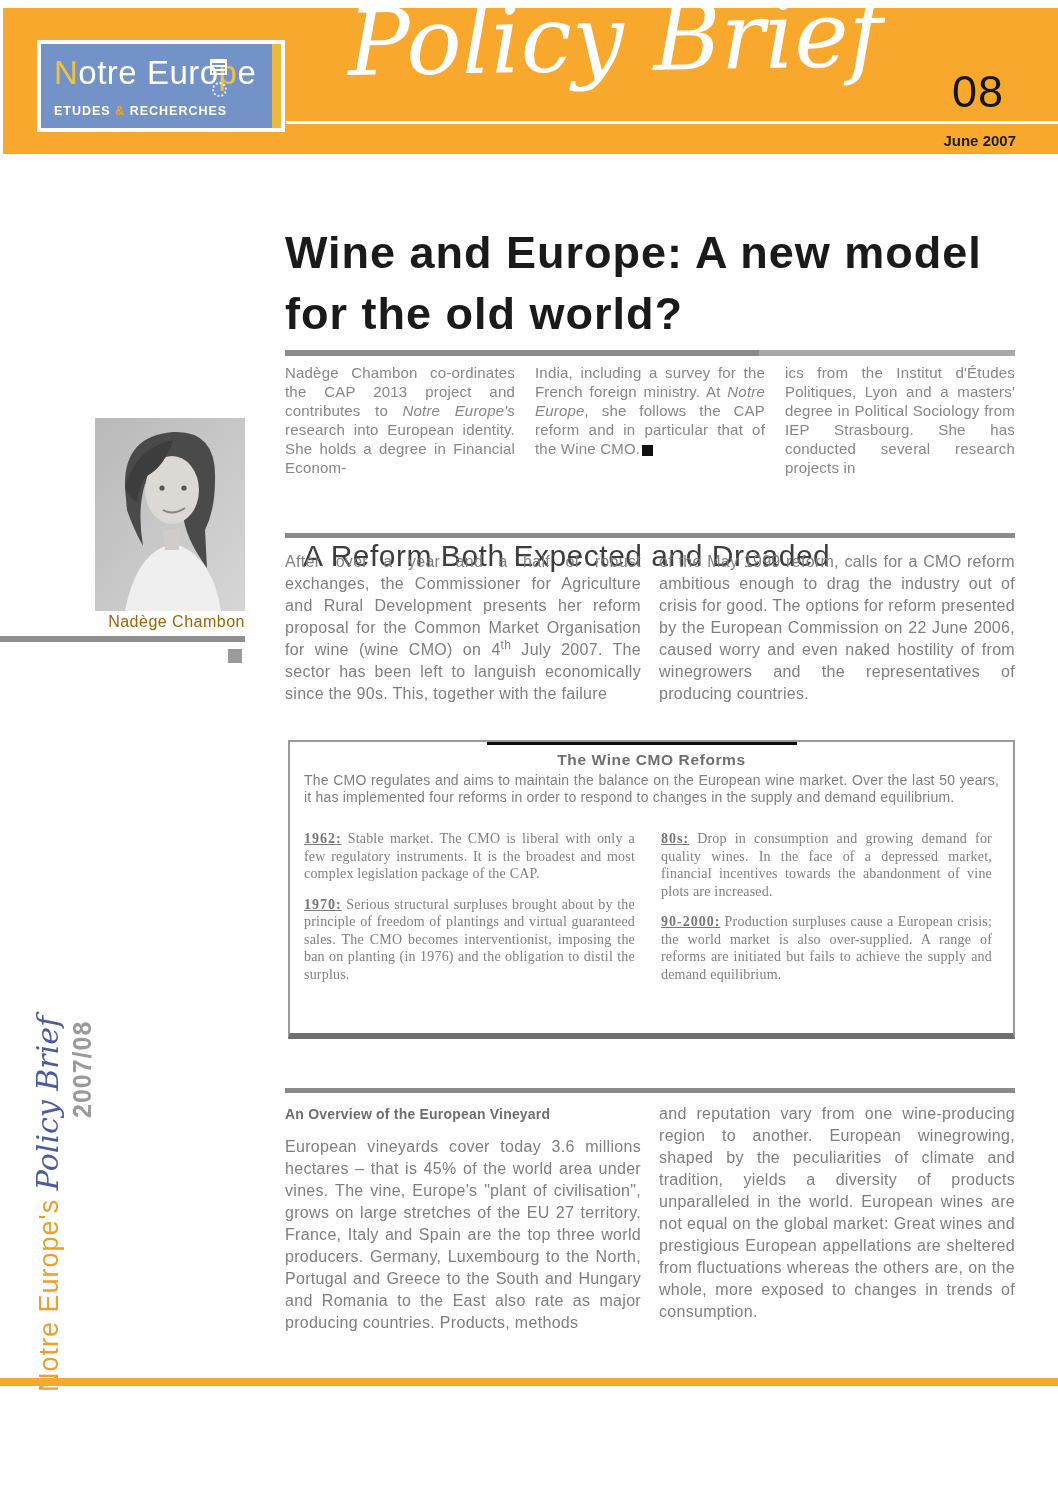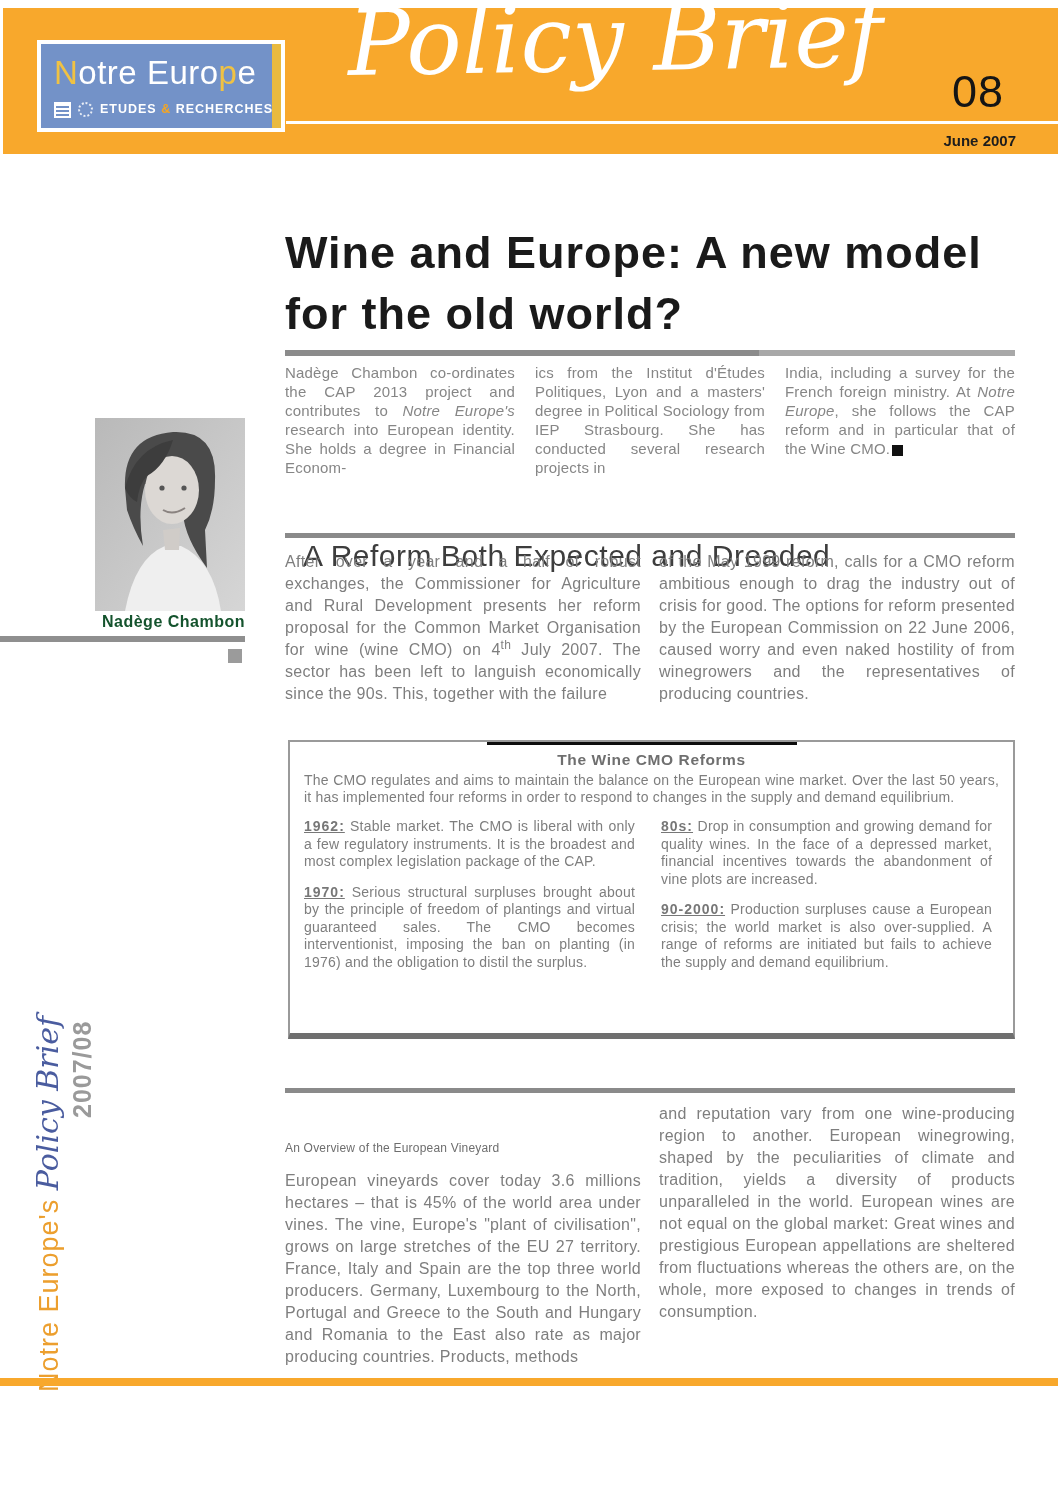--- a/index.html
+++ b/index.html
@@ -11,21 +11,21 @@
 
   
   .banner { position:absolute; left:3px; top:8px; right:0; height:146px; background:#F8A82C; }
   .logo {
     position:absolute; left:34px; top:32px; width:248px; height:92px;
     background:#7392C8; border:4px solid #ffffff;
   }
   .logo-goldstripe { position:absolute; right:0; top:0; bottom:0; width:9px; background:#E9BA3F; }
   .logo-title { position:absolute; left:13px; top:10px; font-size:33px; color:#ffffff; letter-spacing:0.5px; white-space:nowrap; }
   .logo-title .gold { color:#F0C243; }
-  .logo-sub { position:absolute; left:13px; bottom:10px; display:flex; align-items:flex-start; gap:7px; }
+  .logo-sub { position:absolute; left:13px; bottom:10px; display:flex; align-items:flex-end; gap:7px;flex-direction:column; }
   .doc-icon {
     width:17px; height:16px; display:inline-block;
     background:repeating-linear-gradient(#ffffff 0 2px, transparent 2px 4px);
     border:2px solid #ffffff;
   }
   .stars-icon { width:15px; height:15px; display:inline-block; border:2px dotted rgba(255,255,255,0.85); border-radius:50%; }
   .logo-subtext { color:#ffffff; font-size:12.5px; font-weight:bold; letter-spacing:1px; white-space:nowrap; }
   .logo-subtext .amp { color:#F5A623; }
 
   .script-title {
@@ -43,49 +43,49 @@
   .title-rule { position:absolute; left:285px; top:350px; width:730px; height:6px;
     background:linear-gradient(to right, #8b8b8b 0 65%, #a8a8a8 65% 100%); }
 
   
   .bio-row { position:absolute; left:285px; top:363px; width:730px; display:flex; gap:20px; }
   .bio-col { width:230px; font-size:15px; line-height:19px; color:#868686; text-align:justify; letter-spacing:0.2px; }
   .end-square { display:inline-block; width:11px; height:11px; background:#111111; vertical-align:middle; margin-left:2px; }
 
   
   .photo { position:absolute; left:95px; top:418px; width:150px; height:193px; }
-  .photo-caption { position:absolute; left:60px; top:613px; width:185px; text-align:right; font-size:16px; color:#14532d; letter-spacing:0.5px;font-weight:bold; }
+  .photo-caption { position:absolute; left:60px; top:613px; width:185px; text-align:right; font-size:16px; color:#a16207; letter-spacing:0.5px; }
   .caption-rule { position:absolute; left:0; top:636px; width:245px; height:6px; background:#8f8f8f; }
   .caption-square { position:absolute; left:228px; top:649px; width:14px; height:14px; background:#9b9b9b; }
 
   
   .h-section { position:absolute; left:303px; width:730px; font-size:30px; letter-spacing:0.5px; white-space:nowrap;margin-top:45px; }
   .h1x { top:494px; color:#3d3d3d; font-weight:400; }
   .h2x { top:1048px; color:#141414; font-weight:700; }
   .h-rule { position:absolute; left:285px; width:730px; height:5px; background:#8a8a8a; }
   .h1-rule { top:533px; }
   .h2-rule { top:1088px; }
 
   
   .cols { position:absolute; left:285px; width:730px; display:flex; gap:18px; }
   .col { width:356px; font-size:16px; line-height:22px; color:#7e7e7e; text-align:justify; letter-spacing:0.3px; }
   .reform-cols { top:551px; }
   .overview-cols { top:1103px; }
-  .subhead { font-size:12px; font-weight:normal; color:#6e6e6e; margin-bottom:11px; letter-spacing:0.2px;margin-top:34px; }
+  .subhead { font-size:14px; font-weight:bold; color:#6e6e6e; margin-bottom:11px; letter-spacing:0.2px; }
 
   
   .cmo-box {
     position:absolute; left:288px; top:740px; width:727px; height:299px;
     border:2px solid #9a9a9a; border-bottom:6px solid #6f6f6f;
     padding:7px 14px 8px; overflow:hidden;
   }
   .cmo-topbar { position:absolute; left:50%; top:-6px; width:310px; height:9px; margin-left:-165px; background:#0d0d0d; }
   .cmo-title { text-align:center; font-size:15.5px; font-weight:bold; color:#6f6f6f; letter-spacing:0.6px; margin-top:2px; }
   .cmo-intro { font-size:14px; line-height:17px; color:#7e7e7e; text-align:justify; margin-top:3px; letter-spacing:0.2px; }
-  .cmo-cols { display:flex; gap:26px; margin-top:12px; }
+  .cmo-cols { display:flex; gap:26px; margin-top:24px;font-family:Liberation Serif, serif; }
   .cmo-col { width:331px; }
   .cmo-entry { font-size:14px; line-height:17.5px; color:#7e7e7e; text-align:justify; margin-bottom:13px; letter-spacing:0.2px; }
   .cmo-label { font-weight:bold; text-decoration:underline; color:#777777; letter-spacing:1px; }
 
   
   .v-brand {
     position:absolute; left:30px; top:1392px; transform:rotate(-90deg); transform-origin:0 0;
     white-space:nowrap; font-size:27px;
   }
   .v-brand .v-orange { color:#EC9F2E; letter-spacing:1px; }
@@ -119,22 +119,22 @@
     <div class="issue-no">08</div>
     <div class="banner-line"></div>
     <div class="issue-date">June 2007</div>
   </header>
 
   <h1 class="title"><span>Wine and Europe: A new model</span><br><span>for the old world?</span></h1>
   <div class="title-rule"></div>
 
   <div class="bio-row">
     <p class="bio-col"><span>Nadège Chambon co-ordinates the CAP 2013 project and contributes to </span><span class="ital">Notre Europe's</span><span> research into European identity. She holds a degree in Financial Econom-</span></p>
+    <p class="bio-col"><span>India, including a survey for the French foreign ministry. At </span><span class="ital">Notre Europe</span><span>, she follows the CAP reform and in particular that of the Wine CMO.</span><span class="end-square"></span></p>
     <p class="bio-col">ics from the Institut d'Études Politiques, Lyon and a masters' degree in Political Sociology from IEP Strasbourg. She has conducted several research projects in</p>
-    <p class="bio-col"><span>India, including a survey for the French foreign ministry. At </span><span class="ital">Notre Europe</span><span>, she follows the CAP reform and in particular that of the Wine CMO.</span><span class="end-square"></span></p>
   </div>
 
   <svg class="photo" viewBox="0 0 150 193" xmlns="http://www.w3.org/2000/svg">
     <defs>
       <linearGradient id="bg" x1="0" y1="0" x2="1" y2="1">
         <stop offset="0" stop-color="#b9b9b9"></stop>
           <stop offset="1" stop-color="#d6d6d6"></stop>
       </linearGradient>
     </defs>
     <rect width="150" height="193" fill="url(#bg)"></rect>

